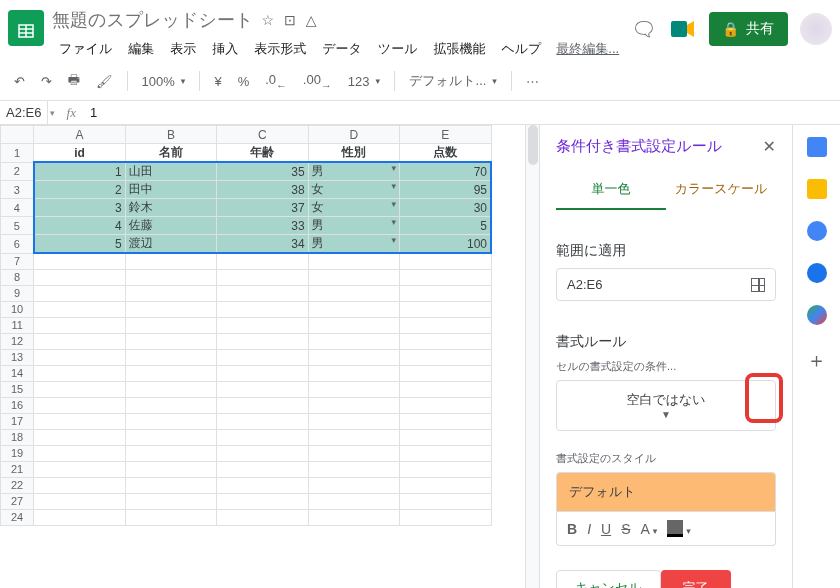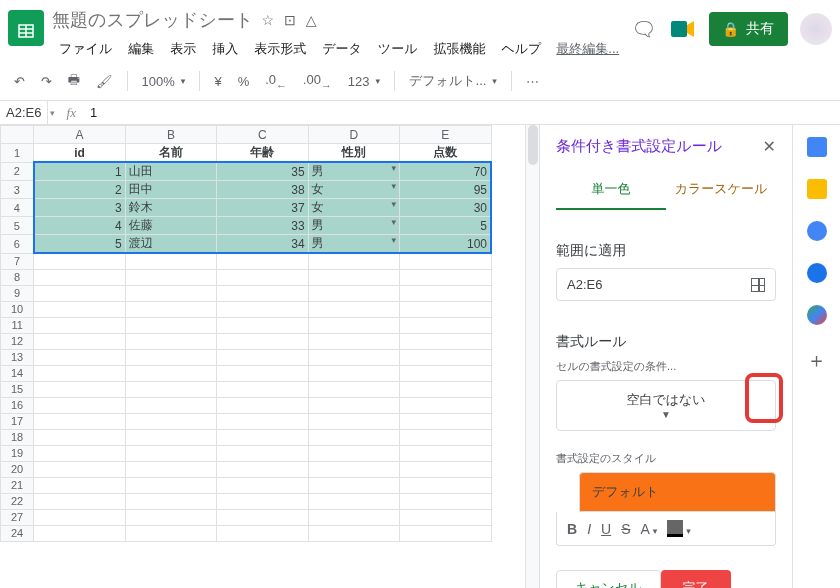--- a/index.html
+++ b/index.html
@@ -57,21 +57,21 @@
 .sp-close { cursor: pointer; color: #5f6368; font-size: 16px; }
 .sp-tabs { display: flex; margin-bottom: 16px; }
 .sp-tab { flex: 1; text-align: center; padding: 10px 0; font-size: 13px; color: #a16207; cursor: pointer; }
 .sp-tab.active { color: #188038; border-bottom: 2px solid #188038; font-weight: 500; }
 .sp-label { font-size: 14px; color: #3c4043; margin-bottom: 8px; margin-top: 32px; }
 .sp-sublabel { font-size: 11px; color: #5f6368; margin-bottom: 6px; }
 .sp-range { border: 1px solid #dadce0; border-radius: 4px; padding: 8px 10px; font-size: 13px; display: flex; justify-content: space-between; align-items: center; margin-bottom: 20px; }
 .sp-section { margin-bottom: 20px; }
 .sp-condition { border: 1px solid #dadce0; border-radius: 4px; padding: 10px 12px; font-size: 13px; display: flex; justify-content: space-between; align-items: center; }
 .red-box { position: absolute; border: 4px solid #e53935; border-radius: 8px; width: 38px; height: 50px; }
-.sp-style-preview { background: #f97316; padding: 10px 12px; font-size: 13px; border: 1px solid #dadce0; border-top-left-radius: 4px; border-top-right-radius: 4px; margin-left: 23px; }
+.sp-style-preview { background: #fdba74; padding: 10px 12px; font-size: 13px; border: 1px solid #dadce0; border-top-left-radius: 4px; border-top-right-radius: 4px; }
 .sp-style-tools { display: flex; gap: 10px; padding: 8px 10px; border: 1px solid #dadce0; border-top: none; border-bottom-left-radius: 4px; border-bottom-right-radius: 4px; align-items: center; color: #5f6368; font-size: 14px; }
 .sp-style-tools .u { text-decoration: underline; }
 .sp-style-tools .s { text-decoration: line-through; }
 .sp-buttons { display: flex; margin-top: 24px; }
 .btn-cancel { border: 1px solid #dadce0; background: #fff; padding: 8px 18px; border-radius: 4px; font-size: 13px; color: #188038; cursor: pointer; }
 .btn-done { background: #ef4444; color: #fff; border: none; padding: 8px 22px; border-radius: 4px; font-size: 13px; cursor: pointer; }
 .sp-addrule { color: #188038; font-size: 13px; margin-top: 20px; padding-top: 16px; border-top: 1px solid #e0e0e0; cursor: pointer; }
 
 .right-rail { width: 48px; border-left: 1px solid #e0e0e0; display: flex; flex-direction: column; align-items: center; padding-top: 12px; gap: 22px; }
 .rail-icon { width: 20px; height: 20px; border-radius: 3px; }
@@ -325,28 +325,20 @@
           </tr>
           <tr>
             <td class="row-h">19</td>
             <td class="cell"></td>
             <td class="cell"></td>
             <td class="cell"></td>
             <td class="cell"></td>
             <td class="cell"></td>
           </tr>
           <tr>
-            <td class="row-h">20</td>
-            <td class="cell"></td>
-            <td class="cell"></td>
-            <td class="cell"></td>
-            <td class="cell"></td>
-            <td class="cell"></td>
-          </tr>
-          <tr>
             <td class="row-h">21</td>
             <td class="cell"></td>
             <td class="cell"></td>
             <td class="cell"></td>
             <td class="cell"></td>
             <td class="cell"></td>
           </tr>
           <tr>
             <td class="row-h">22</td>
             <td class="cell"></td>

